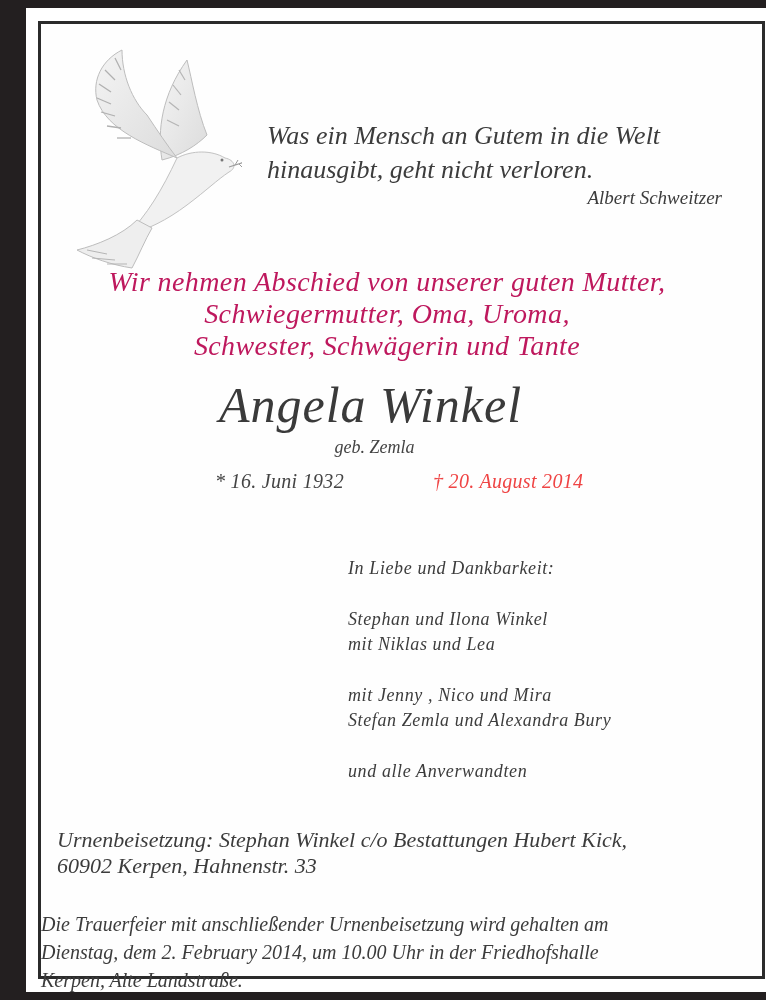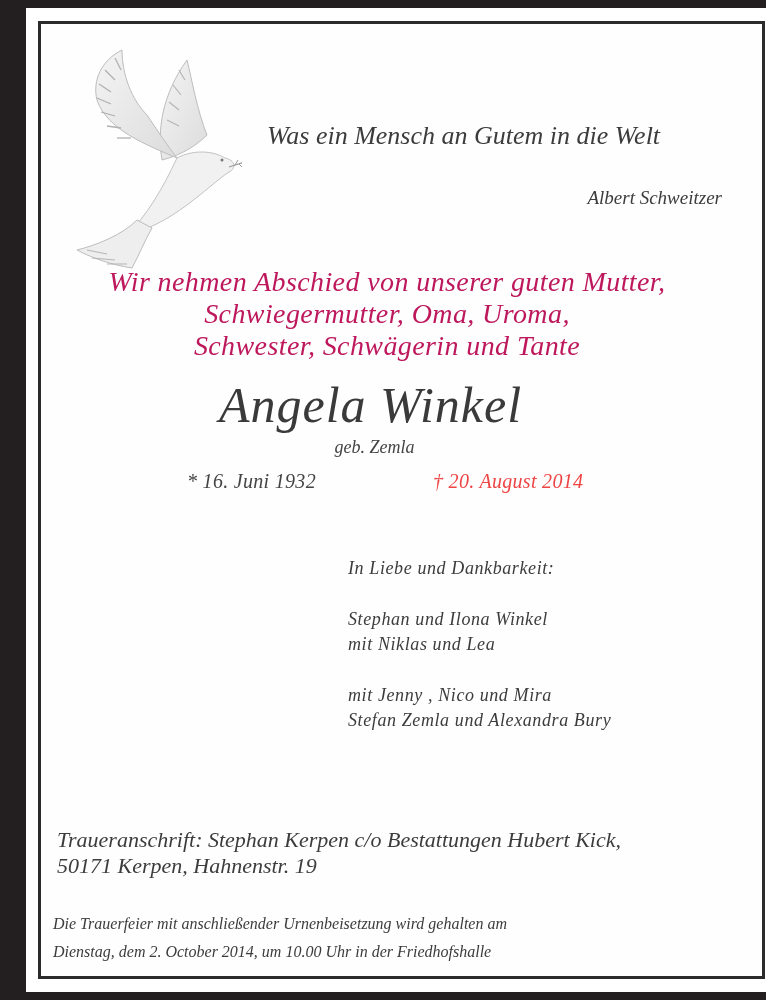--- a/index.html
+++ b/index.html
@@ -19,26 +19,26 @@
       border: 3px solid #2b2b2b; box-sizing: border-box;
       background: #fefefe;
     }
     .dove { position: absolute; left: 26px; top: 16px; width: 175px; height: 230px; }
     .quote { position: absolute; left: 226px; top: 95px; width: 470px; font-style: italic; font-size: 26px; line-height: 34px; color: #3c3c3c; }
     .quote-author { position: absolute; right: 40px; top: 163px; font-style: italic; font-size: 19px; color: #3c3c3c; text-align: right; }
     .intro { position: absolute; left: 0; top: 242px; width: 727px; text-align: center; font-style: italic; font-size: 28px; line-height: 32px; letter-spacing: 0.4px; color: #be185d; }
     .intro div { margin-left: -35px; }
     .name { position: absolute; left: 0; top: 352px; width: 727px; text-align: center; font-style: italic; font-size: 50px; letter-spacing: 1px; color: #3a3a3a; margin-left: -34px; }
     .maiden { position: absolute; left: 0; top: 413px; width: 727px; text-align: center; font-style: italic; font-size: 18px; color: #444; margin-left: -30px; }
-    .birth { position: absolute; left: 146px; top: 446px; font-style: italic; font-size: 20px; color: #444; letter-spacing: 0.3px; }
+    .birth { position: absolute; left: 174px; top: 446px; font-style: italic; font-size: 20px; color: #444; letter-spacing: 0.3px; }
     .death { position: absolute; left: 392px; top: 446px; font-style: italic; font-size: 20px; color: #ef4444; letter-spacing: 0.3px; }
     .mourners { position: absolute; left: 307px; top: 532px; font-style: italic; font-size: 18px; line-height: 25px; letter-spacing: 0.6px; color: #3c3c3c; }
     .mourners .gap { height: 26px; }
     .address { position: absolute; left: 16px; top: 803px; font-style: italic; font-size: 22px; line-height: 26px; color: #3c3c3c; }
-    .ceremony { position: absolute; left: 12px; top: 886px; font-style: italic; font-size: 16px; line-height: 28px; color: #3c3c3c; }
+    .ceremony { position: absolute; left: 0; top: 886px; font-style: italic; font-size: 20px; line-height: 28px; color: #3c3c3c; }
   </style>
 </head>
 <body>
 
 <div class="outer">
   <div class="inner">
 
     <svg class="dove" viewBox="0 0 175 230">
       <defs>
         <linearGradient id="g1" x1="0" y1="0" x2="1" y2="1">
@@ -75,20 +75,21 @@
           <path d="M40 224 L60 224"></path>
       </g>
 
       <circle cx="155" cy="120" r="1.5" fill="#777"></circle>
       <path d="M162 127 L178 122" stroke="#9a9a9a" stroke-width="1.2"></path>
       <path d="M168 125 l3 -5 M172 124 l4 4 M175 123 l2 -5" stroke="#9a9a9a" stroke-width="1"></path>
     </svg>
 
     <div class="quote">
       <div>Was ein Mensch an Gutem in die Welt</div>
+      <div>hinausgibt, geht nicht verloren.</div>
     </div>
     <div class="quote-author">Albert Schweitzer</div>
 
     <div class="intro">
       <div>Wir nehmen Abschied von unserer guten Mutter,</div>
       <div>Schwiegermutter, Oma, Uroma,</div>
       <div>Schwester, Schwägerin und Tante</div>
     </div>
 
     <div class="name">Angela Winkel</div>
@@ -98,26 +99,28 @@
 
     <div class="mourners">
       <div>In Liebe und Dankbarkeit:</div>
       <div class="gap"></div>
       <div>Stephan und Ilona Winkel</div>
       <div>mit Niklas und Lea</div>
       <div class="gap"></div>
       <div>mit Jenny , Nico und Mira</div>
       <div>Stefan Zemla und Alexandra Bury</div>
       <div class="gap"></div>
+      <div>und alle Anverwandten</div>
     </div>
 
     <div class="address">
-      <div>Traueranschrift: Stephan Kerpen c/o Bestattungen Hubert Kick,</div>
-      <div>50171 Kerpen, Hahnenstr. 19</div>
+      <div>Urnenbeisetzung: Stephan Winkel c/o Bestattungen Hubert Kick,</div>
+      <div>60902 Kerpen, Hahnenstr. 33</div>
     </div>
 
     <div class="ceremony">
       <div>Die Trauerfeier mit anschließender Urnenbeisetzung wird gehalten am</div>
-      <div>Dienstag, dem 2. October 2014, um 10.00 Uhr in der Friedhofshalle</div>
+      <div>Dienstag, dem 2. February 2014, um 10.00 Uhr in der Friedhofshalle</div>
+      <div>Kerpen, Alte Landstraße.</div>
     </div>
 
   </div>
 </div>
 
 </body></html>

